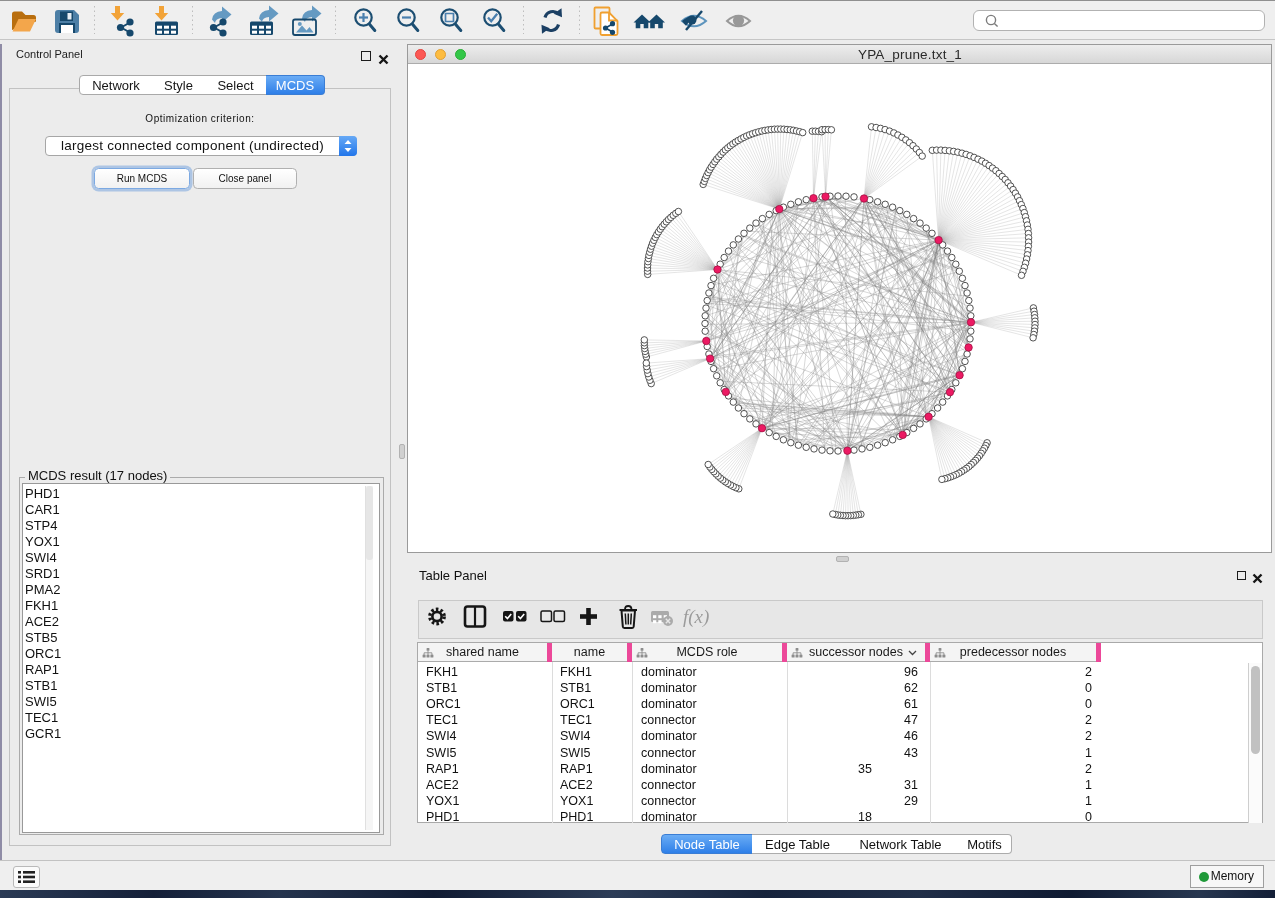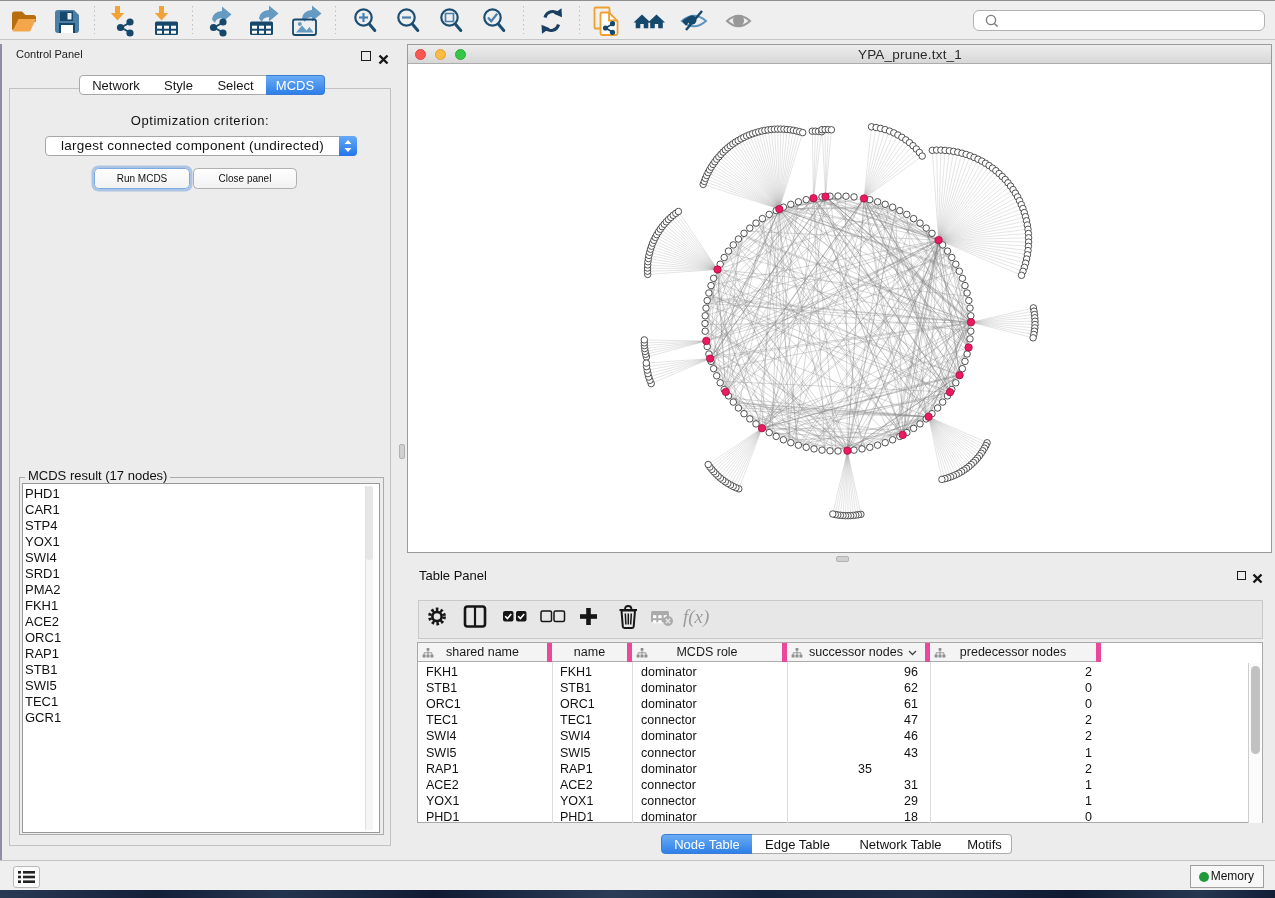--- a/index.html
+++ b/index.html
@@ -10,21 +10,21 @@
 #leftstrip{left:0;top:44px;width:2px;height:846px;background:#8f8ca6}
 #cptitle{left:16px;top:48px;font-size:11px;color:#1c1c1c}
 #cpfloat{left:361px;top:51px;width:10px;height:10px;border:1.6px solid #1c1c1c}
 #cpclose{left:378px;top:51px}
 .tab{top:75px;height:20px;background:#fff;border:1px solid #a9a9a9;font-size:13px;text-align:center;line-height:19px;color:#151515}
 #tabnet{left:79px;width:74px;border-radius:4px 0 0 4px}
 #tabsty{left:152px;width:54px;border-left:none}
 #tabsel{left:205px;width:62px;border-left:none}
 #tabmcds{left:266px;width:59px;border-left:none;border-radius:0 4px 4px 0;background:linear-gradient(#6aacf5,#2e7fe8);color:#fff;border-color:#3a7dd4}
 #cpanel{left:9px;top:88px;width:382px;height:758px;border:1px solid #c2c2c2;background:#ececec}
-#optlabel{left:9px;top:113px;width:382px;text-align:center;font-size:13px;letter-spacing:0.55px}
+#optlabel{left:9px;top:113px;width:382px;text-align:center;font-size:10px;letter-spacing:0.55px}
 #dropdown{left:45px;top:136px;width:312px;height:20px;background:#fff;border:1px solid #a6a6a6;border-radius:4px;font-size:13.5px;letter-spacing:0.25px;text-align:center;line-height:18px;padding-right:17px}
 #stepper{left:339px;top:136px;width:18px;height:20px;border-radius:0 4px 4px 0;background:linear-gradient(#66a9f6,#2276ea)}
 .btn{top:168px;height:21px;background:linear-gradient(#fff,#f1f1f1);border:1px solid #b0b0b0;border-radius:4.5px;font-size:10px;text-align:center;line-height:19px}
 #runbtn{left:94px;width:96px;border-color:#7ca9e2;box-shadow:0 0 0 2.5px rgba(122,166,223,.55)}
 #closebtn{left:193px;width:104px}
 #groupbox{left:19px;top:477px;width:365px;height:358px;border:1px solid #ababab}
 #grouplabel{left:25px;top:468px;background:#ececec;padding:0 3px;font-size:13px}
 #listbox{left:22px;top:483px;width:358px;height:350px;background:#fff;border:1px solid #999;font-size:13px;line-height:16px;padding:2px 0 0 2px}
 #listscroll{left:365px;top:486px;width:8px;height:344px;background:#f5f5f5;border-left:1px solid #e0e0e0}
 #listthumb{left:0px;top:0px;width:7px;height:74px;background:#e6e6e6;border-radius:3px}
@@ -184,20 +184,21 @@
 <div class="abs" id="listbox">
     <div>PHD1</div>
     <div>CAR1</div>
     <div>STP4</div>
     <div>YOX1</div>
     <div>SWI4</div>
     <div>SRD1</div>
     <div>PMA2</div>
     <div>FKH1</div>
     <div>ACE2</div>
+    <div>STB5</div>
     <div>ORC1</div>
     <div>RAP1</div>
     <div>STB1</div>
     <div>SWI5</div>
     <div>TEC1</div>
     <div>GCR1</div>
   </div>
 <div class="abs" id="listscroll">
     <div class="abs" id="listthumb"></div>
   </div>
@@ -687,21 +688,21 @@
       <span class="c" style="left:8px">YOX1</span>
       <span class="c" style="left:142px">YOX1</span>
       <span class="c" style="left:223px">connector</span>
       <span class="c" style="left:440px;width:60px;text-align:right">29</span>
       <span class="c" style="left:614px;width:60px;text-align:right">1</span>
     </div>
     <div class="abs row" style="top:166.3px">
       <span class="c" style="left:8px">PHD1</span>
       <span class="c" style="left:142px">PHD1</span>
       <span class="c" style="left:223px">dominator</span>
-      <span class="c" style="left:440px;width:60px;text-align:right">18</span>
+      <span class="c" style="left:440px;width:60px;">18</span>
       <span class="c" style="left:614px;width:60px;text-align:right">0</span>
     </div>
     <div class="abs" id="tscroll">
       <div class="abs" id="tthumb"></div>
     </div>
   </div>
 <div class="abs btab" id="bt1">Node Table</div>
 <div class="abs btab" id="bt2">Edge Table</div>
 <div class="abs btab" id="bt3">Network Table</div>
 <div class="abs btab" id="bt4">Motifs</div>

